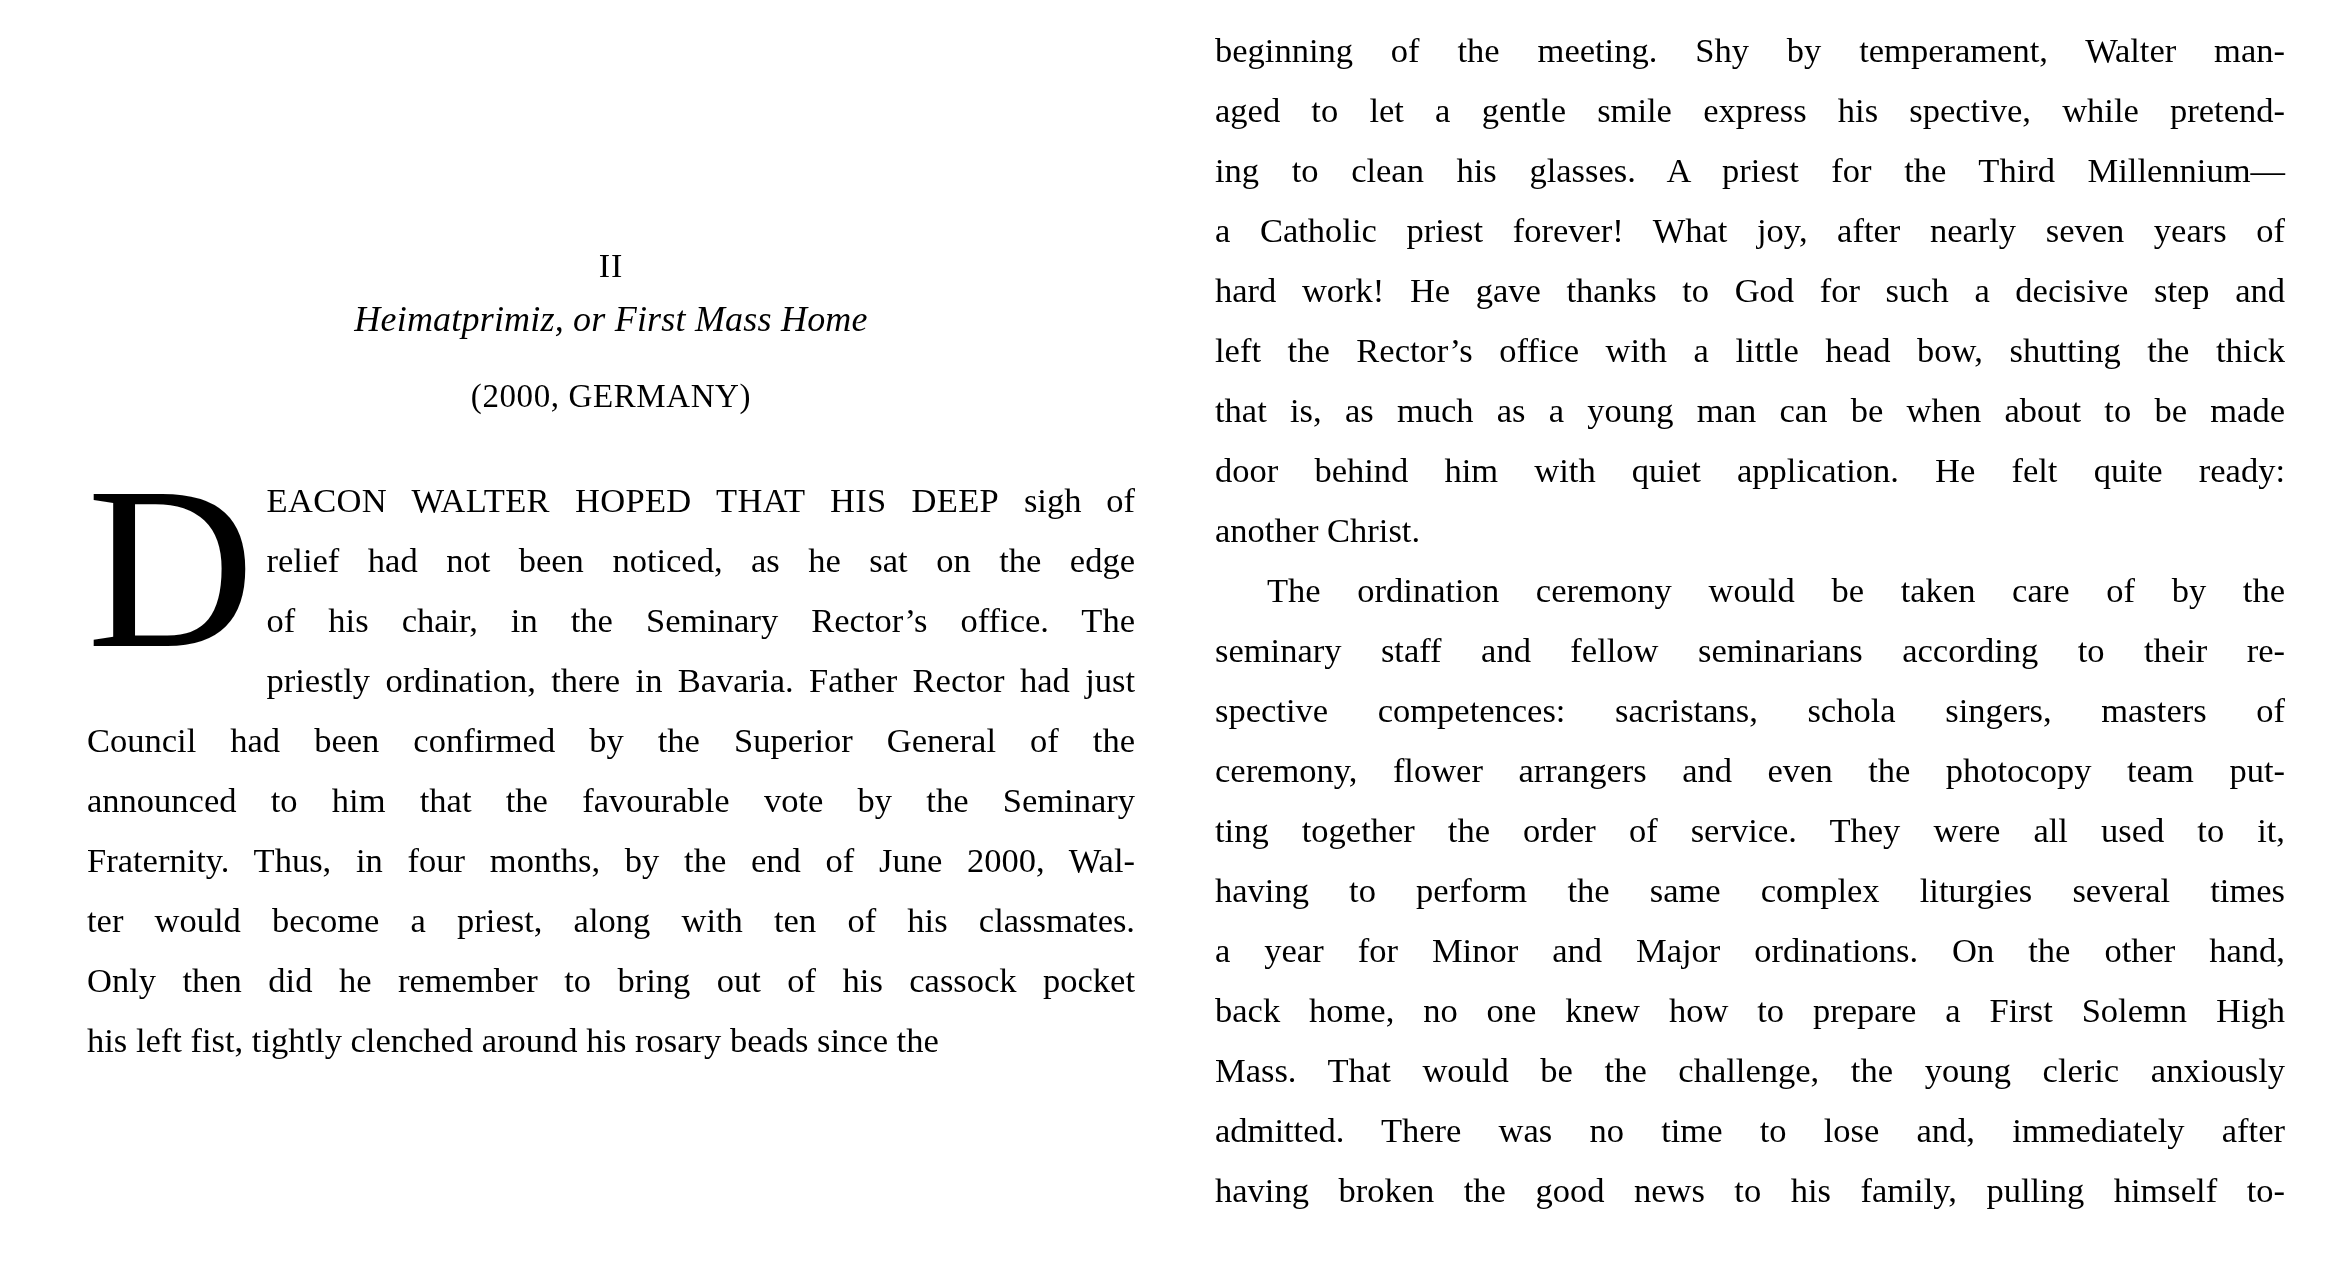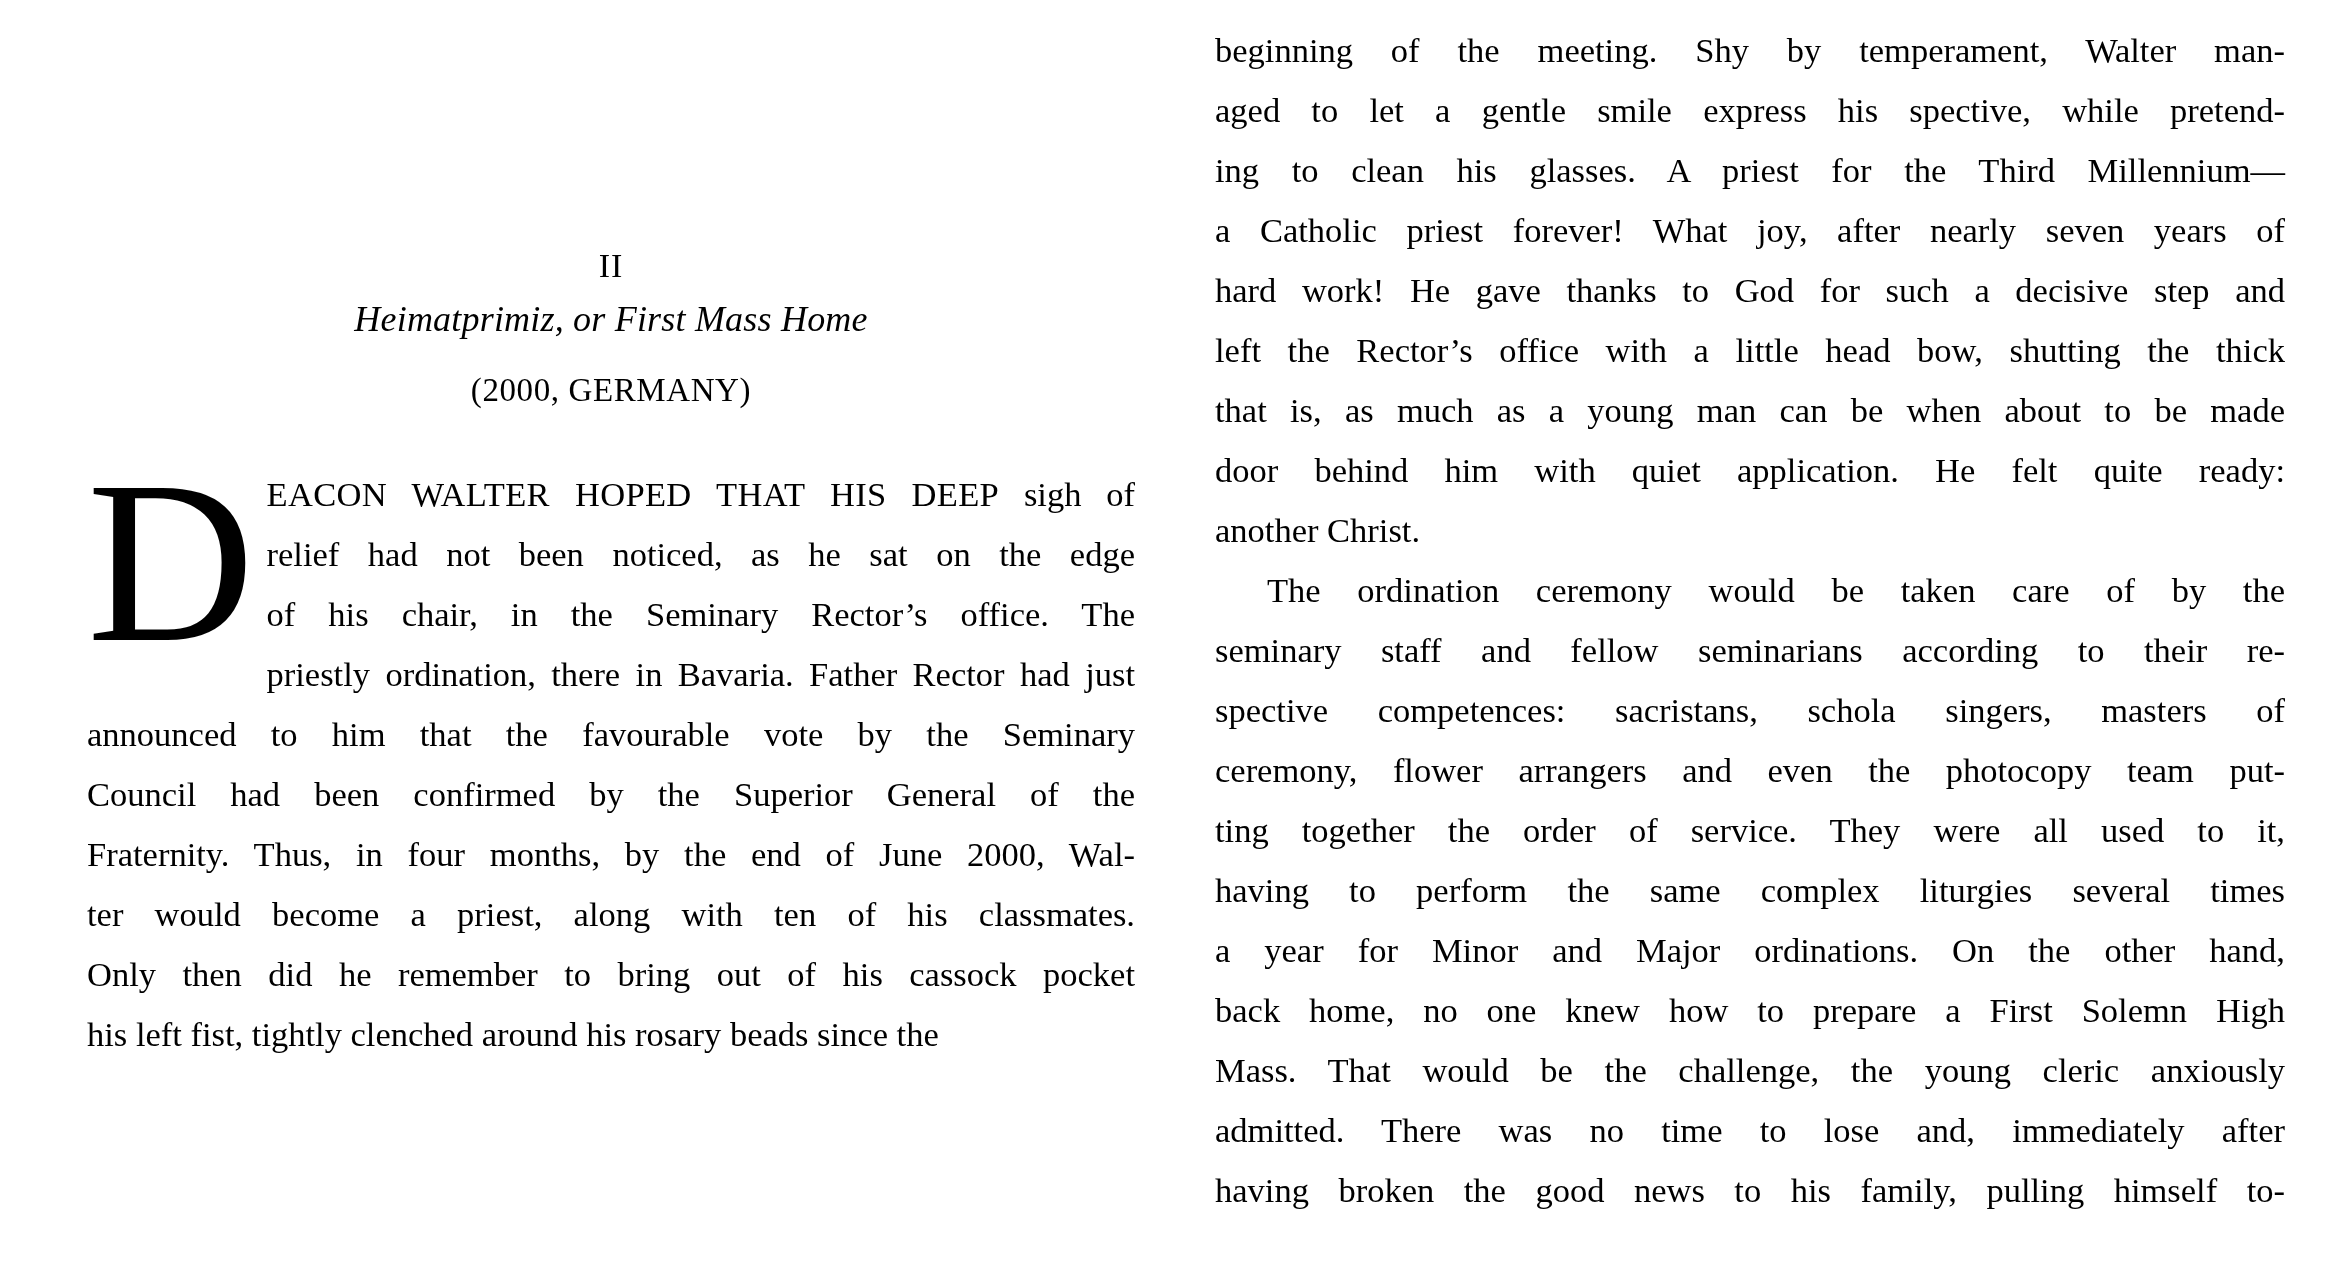--- a/index.html
+++ b/index.html
@@ -57,21 +57,21 @@
   .chapter-title {
     font-size: 36px;
     line-height: 66px;
     font-style: italic;
     font-weight: normal;
     letter-spacing: 0.2px;
     font-family: "Liberation Serif", "DejaVu Serif", serif;
   }
 
   .chapter-subtitle {
-    margin-top: 18px;
+    margin-top: 24px;
     font-size: 33px;
     line-height: 40px;
     font-variant: small-caps;
     letter-spacing: 0.6px;
     font-family: "Liberation Serif", "DejaVu Serif", serif;
   }
 
   
   .body-text {
     font-size: 34.5px;
@@ -140,22 +140,22 @@
       <div class="chapter-subtitle">(2000, GERMANY)</div>
     </div>
 
     <div class="body-text">
       <div class="para">
         <span class="dropcap">D</span>
           <span class="line"><span class="smallcaps">EACON WALTER HOPED THAT HIS DEEP</span><span> sigh of</span></span>
           <span class="line">relief had not been noticed, as he sat on the edge</span>
           <span class="line">of his chair, in the Seminary Rector’s office. The</span>
           <span class="line">priestly ordination, there in Bavaria. Father Rector had just</span>
+          <span class="line">Council had been confirmed by the Superior General of the</span>
           <span class="line">announced to him that the favourable vote by the Seminary</span>
-          <span class="line">Council had been confirmed by the Superior General of the</span>
           <span class="line">Fraternity. Thus, in four months, by the end of June 2000, Wal-</span>
           <span class="line">ter would become a priest, along with ten of his classmates.</span>
           <span class="line">Only then did he remember to bring out of his cassock pocket</span>
           <span class="line natural">his left fist, tightly clenched around his rosary beads since the</span>
       </div>
     </div>
 
   </div>
 
   <div class="column column-right">

